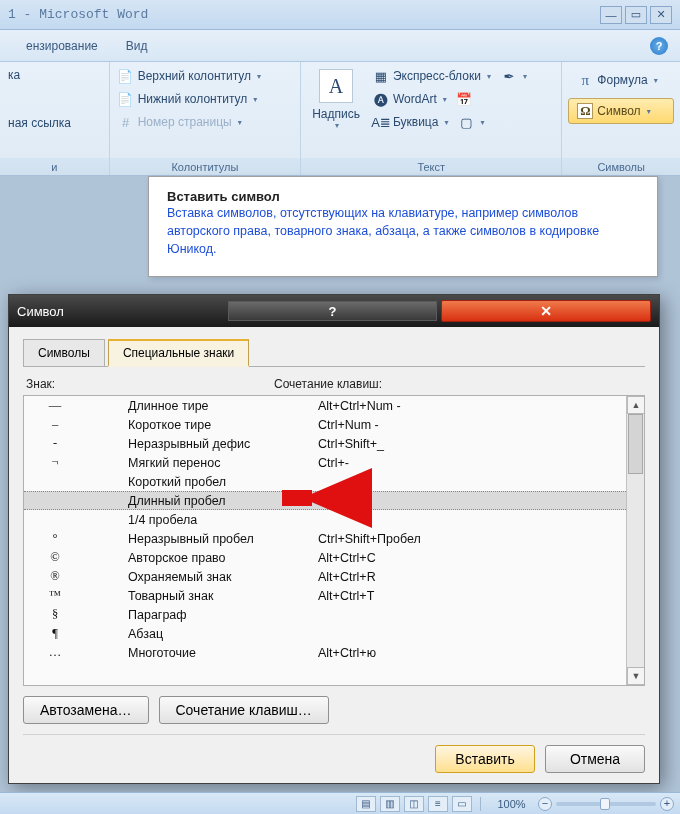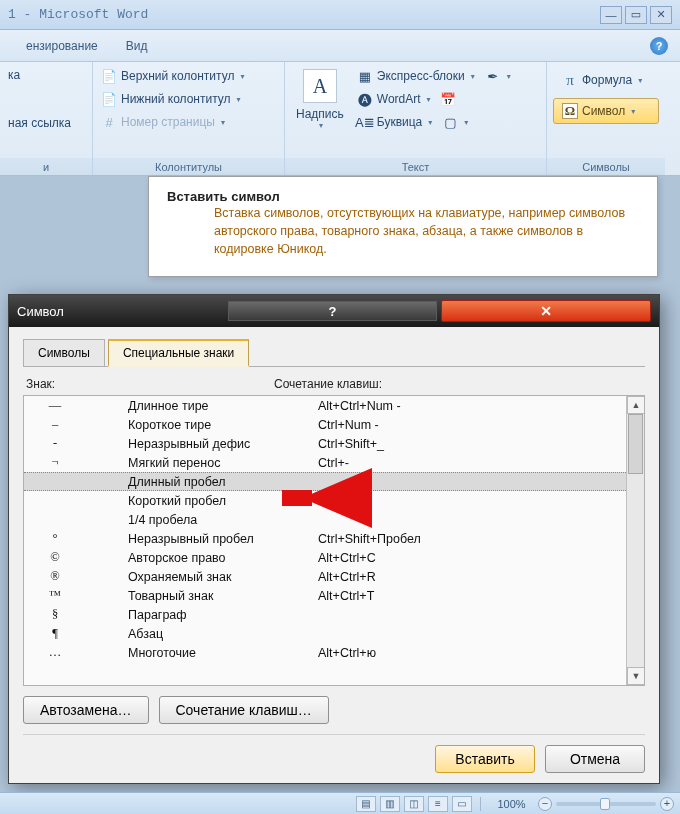--- a/index.html
+++ b/index.html
@@ -54,21 +54,21 @@
     .formbtn .ic { width: 16px; height: 16px; display: inline-flex; align-items: center; justify-content: center; font-family: serif; color: #3a6aa0; font-size: 15px; }
 
     .docarea { background: #b0c4d8; height: 638px; position: relative; padding-top: 8px; padding-left: 8px;}
 
     .tooltip {
       position: absolute; left: 148px; top: 0; width: 510px;
       background: #fff; border: 1px solid #a0a0a0; padding: 12px 18px 18px;
       box-shadow: 2px 2px 6px rgba(0,0,0,0.15);
     }
     .tooltip .tt-title { font-weight: bold; font-size: 13px; color: #222; margin-bottom: 0; }
-    .tooltip .tt-body { color: #a16207; font-size: 12.5px; line-height: 1.45; margin-left: 47px; }
+    .tooltip .tt-body { color: #1d4ed8; font-size: 12.5px; line-height: 1.45; }
 
     .dialog {
       position: absolute; left: 8px; top: 118px; width: 652px; height: 490px;
       background: #f0f0f0; border: 1px solid #404040;
       box-shadow: 4px 4px 18px rgba(0,0,0,0.4);
       display: flex; flex-direction: column;
     }
     .dialog-title {
       background: linear-gradient(#4a4a4a, #1a1a1a);
       height: 32px; display: flex; align-items: center; padding: 0 8px; color: #fff;
@@ -120,21 +120,21 @@
 </div>
 
 <div class="tabbar">
   <span class="tab">ензирование</span>
   <span class="tab">Вид</span>
   <span class="help">?</span>
 </div>
 
 <div class="ribbon">
 
-  <div class="group" style="width:93px">
+  <div class="group" style="width:110px">
     <div class="rows">
       <div class="ritem">
           <span>ка</span>
         </div>
       <div style="height:24px"></div>
       <div class="ritem">
           <span>ная ссылка</span>
         </div>
     </div>
     <div class="grouplabel">и</div>
@@ -248,28 +248,28 @@
             <div class="row">
               <span class="glyph">-</span>
               <span class="name">Неразрывный дефис</span>
               <span class="sc">Ctrl+Shift+_</span>
             </div>
             <div class="row">
               <span class="glyph">¬</span>
               <span class="name">Мягкий перенос</span>
               <span class="sc">Ctrl+-</span>
             </div>
+            <div class="row">
+              <span class="glyph"></span>
+              <span class="name">Короткий пробел</span>
+              <span class="sc"></span>
+            </div>
             <div class="row sel">
               <span class="glyph"></span>
               <span class="name">Длинный пробел</span>
-              <span class="sc"></span>
-            </div>
-            <div class="row">
-              <span class="glyph"></span>
-              <span class="name">Короткий пробел</span>
               <span class="sc"></span>
             </div>
             <div class="row">
               <span class="glyph"></span>
               <span class="name">1/4 пробела</span>
               <span class="sc"></span>
             </div>
             <div class="row">
               <span class="glyph">°</span>
               <span class="name">Неразрывный пробел</span>

